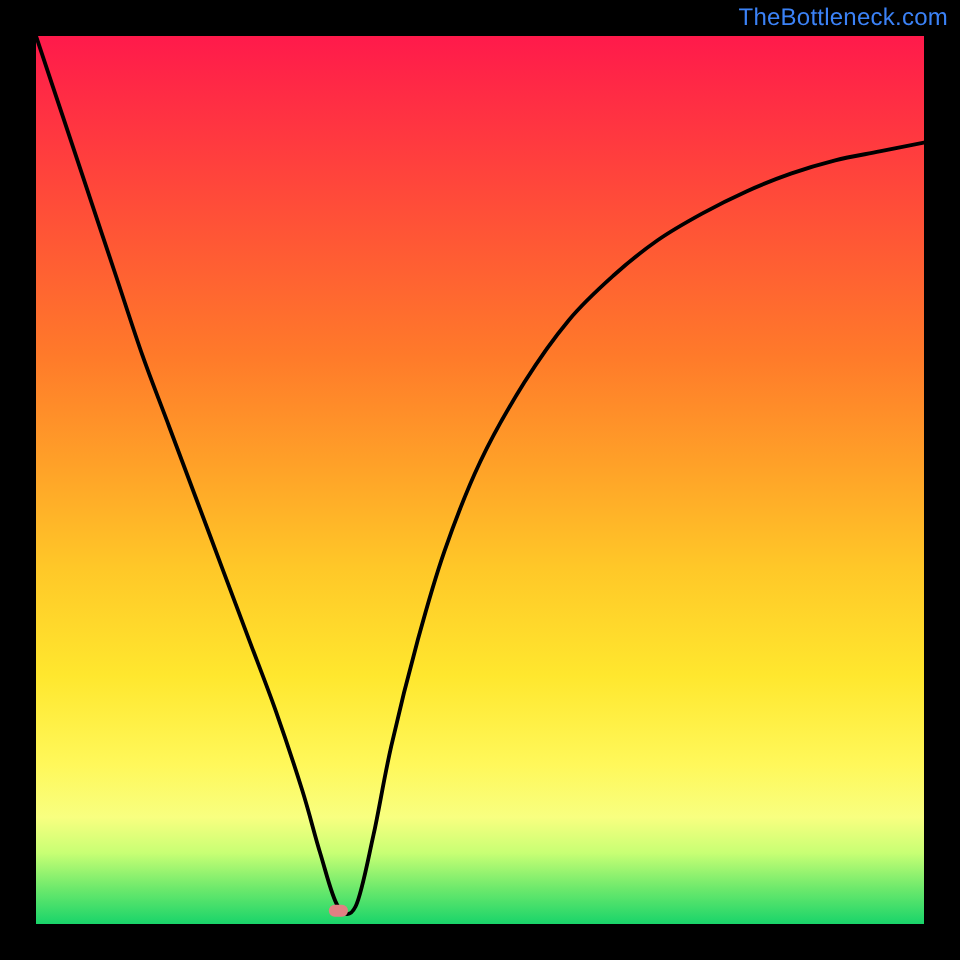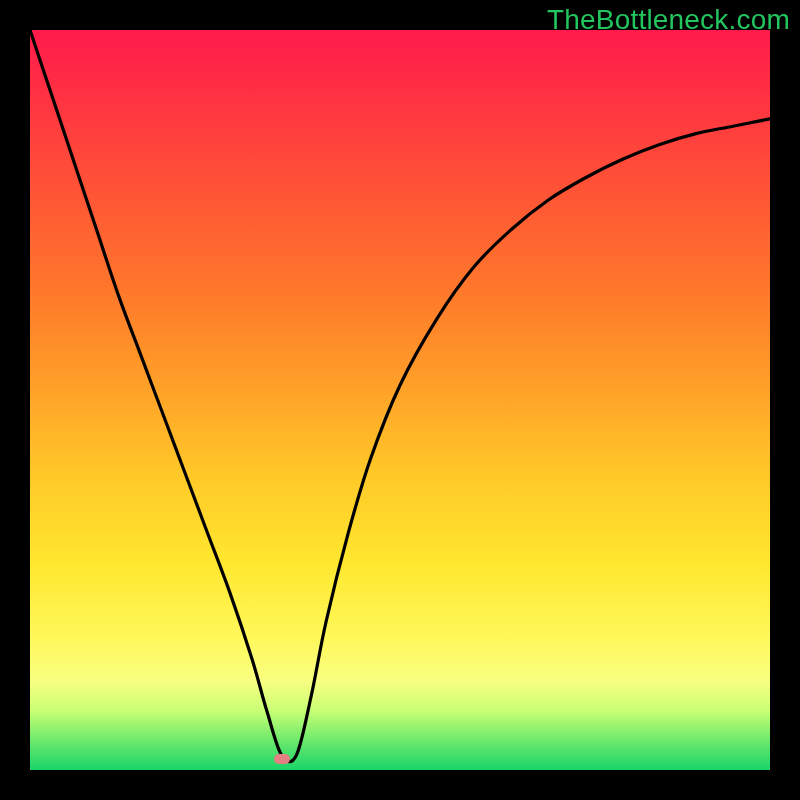--- a/index.html
+++ b/index.html
@@ -54,22 +54,22 @@
     width: 16px;
     height: 10px;
     border-radius: 5px;
     background: #e28083;
     transform: translate(-50%, -50%);
   }
   .attribution {
     position: absolute;
     top: 4px;
     right: 10px;
-    color: #22c55e;
-    font-size: 28px;
+    color: #3b82f6;
+    font-size: 20px;
     letter-spacing: 0.2px;
     font-weight: 500;
   }
 </style>
 </head>
 <body>
 
 <div class="stage">
 
   <div class="attribution">TheBottleneck.com</div>

